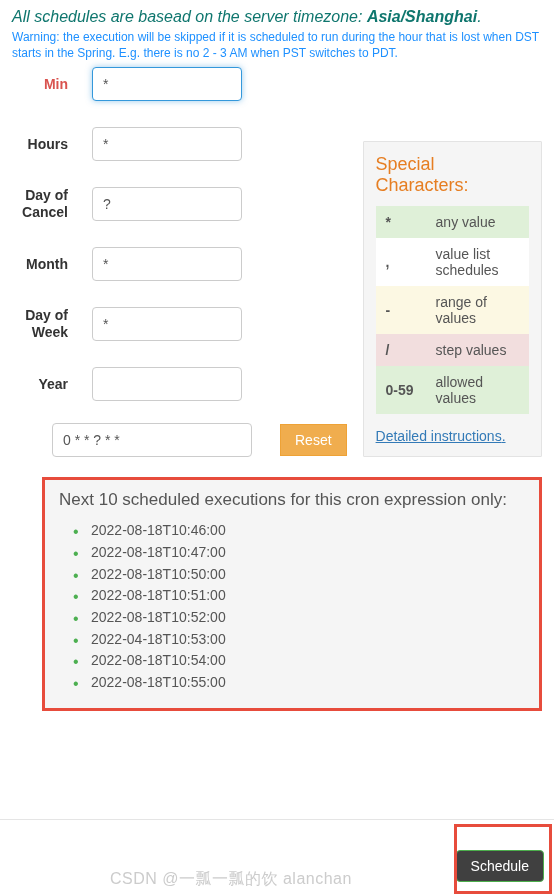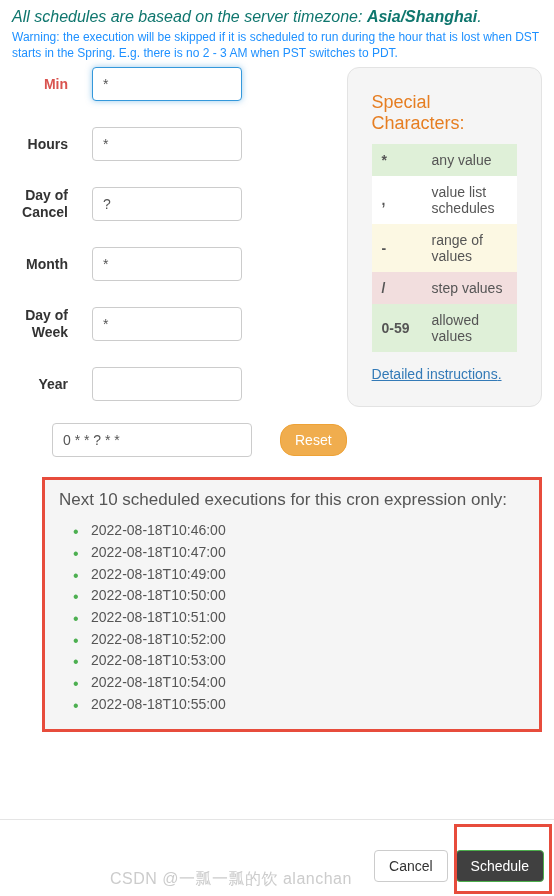--- a/index.html
+++ b/index.html
@@ -21,21 +21,22 @@
     }
     .tz-notice .tz { font-weight: bold; }
     .dst-warning {
       color: #1e90ff;
       font-size: 12px;
       line-height: 1.3;
       margin-bottom: 6px;
     }
     .main-grid {
       display: flex;
-      gap: 0;
+      gap: 16px;
+      align-items: flex-end;
     }
     .left-col { flex: 0 0 240px; }
     .right-col { flex: 1; }
     .field-row {
       display: flex;
       align-items: center;
       margin-bottom: 26px;
     }
     .field-label {
       width: 80px;
@@ -73,30 +74,30 @@
       border: 1px solid #ccc;
       border-radius: 4px;
       font-size: 14px;
       color: #555;
       margin-left: 40px;
     }
     .reset-btn {
       background: #f0ad4e;
       color: #fff;
       border: 1px solid #eea236;
-      border-radius: 14px;
+      border-radius: 0;
       padding: 7px 14px;
       font-size: 14px;
       cursor: pointer;
     }
     .panel {
       background: #f5f5f5;
       border: 1px solid #e3e3e3;
-      border-radius: 12px;
-      padding: 24px;
+      border-radius: 1px;
+      padding: 12px;
     }
     .panel-title {
       color: #e67e22;
       font-size: 18px;
       margin-bottom: 10px;
     }
     .char-table { width: 100%; border-collapse: collapse; }
     .char-table td {
       padding: 8px 10px;
       font-size: 14px;
@@ -261,31 +262,29 @@
       <a href="#" class="detail-link"><span>Detailed instructions</span>.</a>
     </div>
   </div>
 </div>
 
 <div class="executions-box">
   <div class="exec-title">Next 10 scheduled executions for this cron expression only:</div>
   <ul class="exec-list" id="exec-list">
       <li>2022-08-18T10:46:00</li>
       <li>2022-08-18T10:47:00</li>
-      <li>2022-08-18T10:49:00</li>
       <li>2022-08-18T10:50:00</li>
       <li>2022-08-18T10:51:00</li>
       <li>2022-08-18T10:52:00</li>
-      <li>2022-08-18T10:53:00</li>
+      <li>2022-04-18T10:53:00</li>
       <li>2022-08-18T10:54:00</li>
       <li>2022-08-18T10:55:00</li>
     </ul>
 </div>
 
 <div class="hr-line"></div>
 
 <div class="footer-bar">
-  <button class="cancel-btn">Cancel</button>
   <button class="schedule-btn">Schedule</button>
 </div>
 
 <div class="highlight-box"></div>
 <div class="watermark">CSDN @一瓢一瓢的饮 alanchan</div>
 
 </body></html>

